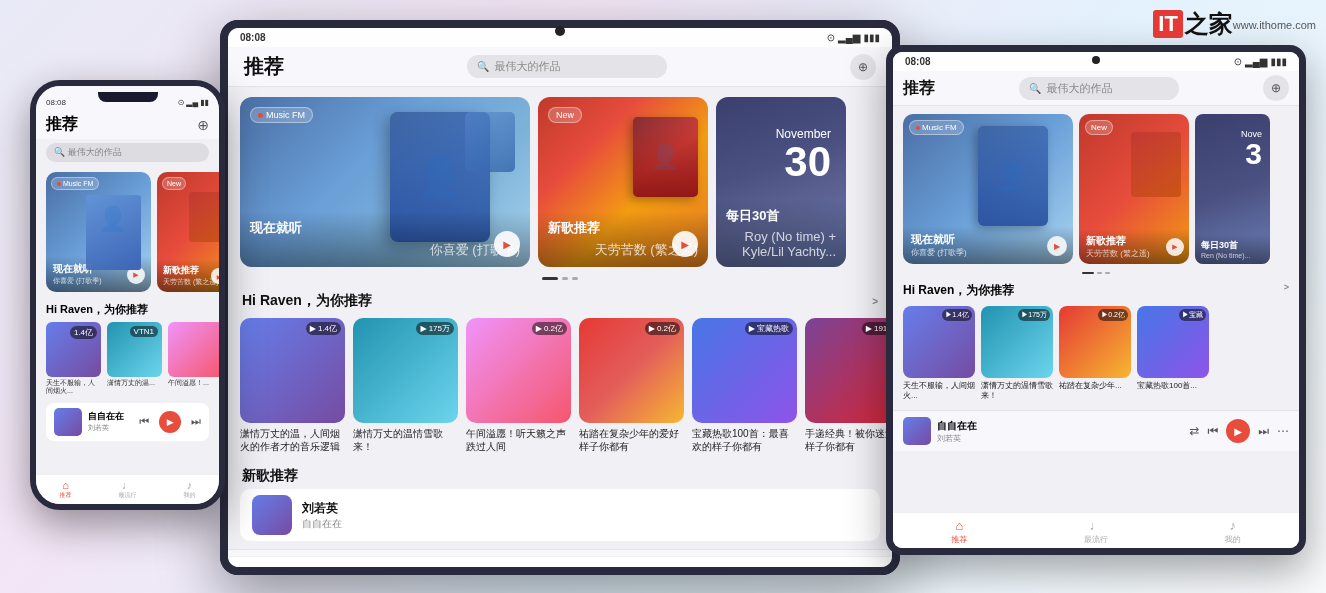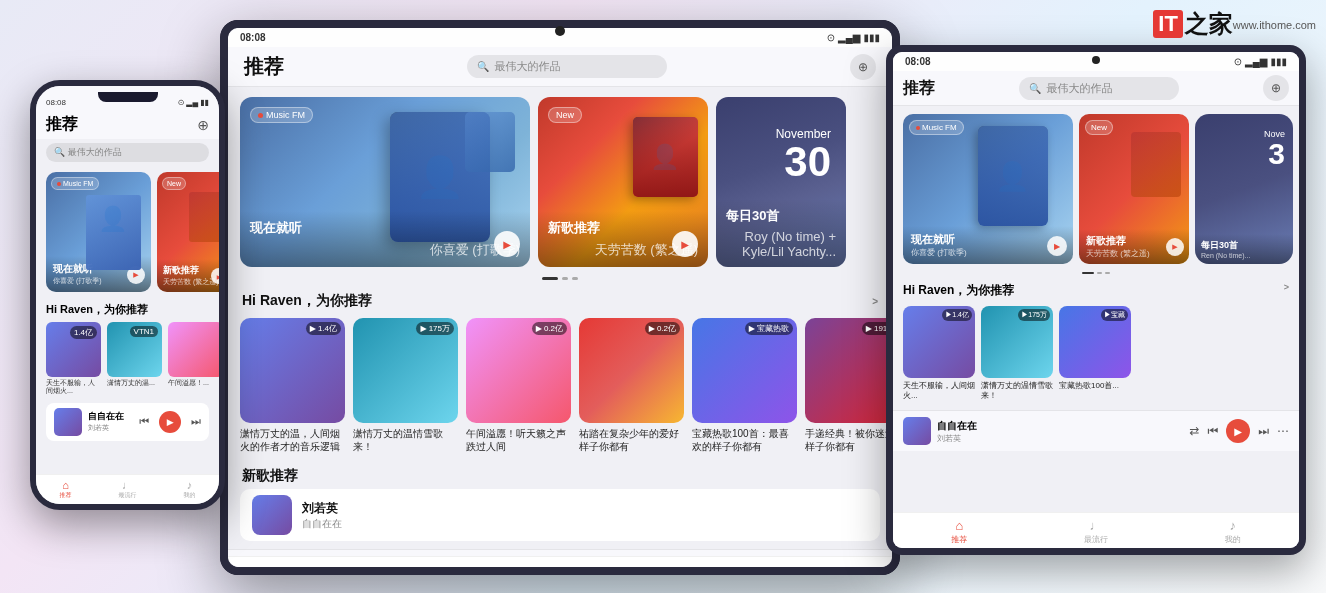--- a/index.html
+++ b/index.html
@@ -862,21 +862,21 @@
           <div style="border-radius:10px;overflow:hidden;flex-shrink:0;width:110px;height:150px;background:linear-gradient(135deg,#c0392b,#e74c3c,#f39c12);position:relative;">
             <div style="position:absolute;top:6px;left:6px;background:rgba(255,255,255,0.2);border:1px solid rgba(255,255,255,0.4);border-radius:8px;padding:2px 5px;font-size:8px;color:white;">New</div>
             <div style="position:absolute;right:8px;top:18px;width:50px;height:65px;background:linear-gradient(145deg,rgba(180,50,50,0.6),rgba(200,80,20,0.9));border-radius:4px;"></div>
             <div style="position:absolute;bottom:0;left:0;right:0;padding:5px 7px;background:linear-gradient(transparent,rgba(0,0,0,0.45));">
               <div style="font-size:10px;font-weight:700;color:white;">新歌推荐</div>
               <div style="font-size:8px;color:rgba(255,255,255,0.7);">天劳苦数 (繁之遥)</div>
             </div>
             <div style="position:absolute;bottom:8px;right:5px;width:18px;height:18px;background:rgba(255,255,255,0.85);border-radius:50%;display:flex;align-items:center;justify-content:center;font-size:7px;color:#e74c3c;">▶</div>
           </div>
 
-          <div style="border-radius:14px;overflow:hidden;flex-shrink:0;width:98px;height:150px;background:linear-gradient(160deg,#3a3f6e,#4a5080,#6a7db5);position:relative;">
+          <div style="border-radius:8px;overflow:hidden;flex-shrink:0;width:75px;height:150px;background:linear-gradient(160deg,#3a3f6e,#4a5080,#6a7db5);position:relative;">
             <div style="position:absolute;top:15px;right:8px;color:white;text-align:right;">
               <div style="font-size:9px;">Nove</div>
               <div style="font-size:30px;font-weight:700;line-height:1;">3</div>
             </div>
             <div style="position:absolute;bottom:0;left:0;right:0;padding:5px 6px;background:linear-gradient(transparent,rgba(0,0,0,0.45));">
               <div style="font-size:9px;font-weight:700;color:white;">每日30首</div>
               <div style="font-size:7px;color:rgba(255,255,255,0.7);">Ren (No time)...</div>
             </div>
           </div>
         </div>
@@ -897,20 +897,26 @@
             <div style="width:72px;height:72px;border-radius:8px;background:linear-gradient(135deg,#667eea,#764ba2);margin-bottom:3px;position:relative;">
               <div style="position:absolute;top:3px;right:3px;background:rgba(0,0,0,0.5);border-radius:6px;padding:1px 3px;font-size:7px;color:white;">▶1.4亿</div>
             </div>
             <div style="font-size:8px;color:#222;line-height:1.2;">天生不服输，人间烟火...</div>
           </div>
           <div style="flex-shrink:0;width:72px;">
             <div style="width:72px;height:72px;border-radius:8px;background:linear-gradient(135deg,#2193b0,#6dd5ed);margin-bottom:3px;position:relative;">
               <div style="position:absolute;top:3px;right:3px;background:rgba(0,0,0,0.5);border-radius:6px;padding:1px 3px;font-size:7px;color:white;">▶175万</div>
             </div>
             <div style="font-size:8px;color:#222;line-height:1.2;">潇情万丈的温情雪歌来！</div>
+          </div>
+          <div style="flex-shrink:0;width:72px;">
+            <div style="width:72px;height:72px;border-radius:8px;background:linear-gradient(135deg,#e53935,#f7b731);margin-bottom:3px;position:relative;">
+              <div style="position:absolute;top:3px;right:3px;background:rgba(0,0,0,0.5);border-radius:6px;padding:1px 3px;font-size:7px;color:white;">▶0.2亿</div>
+            </div>
+            <div style="font-size:8px;color:#222;line-height:1.2;">祐踏在复杂少年...</div>
           </div>
           <div style="flex-shrink:0;width:72px;">
             <div style="width:72px;height:72px;border-radius:8px;background:linear-gradient(135deg,#4776e6,#8e54e9);margin-bottom:3px;position:relative;">
               <div style="position:absolute;top:3px;right:3px;background:rgba(0,0,0,0.5);border-radius:6px;padding:1px 3px;font-size:7px;color:white;">▶宝藏</div>
             </div>
             <div style="font-size:8px;color:#222;line-height:1.2;">宝藏热歌100首...</div>
           </div>
         </div>
 
         <div style="background:rgba(248,248,252,0.95);border-top:1px solid rgba(0,0,0,0.08);padding:6px 10px;display:flex;align-items:center;gap:6px;margin-top:4px;">

